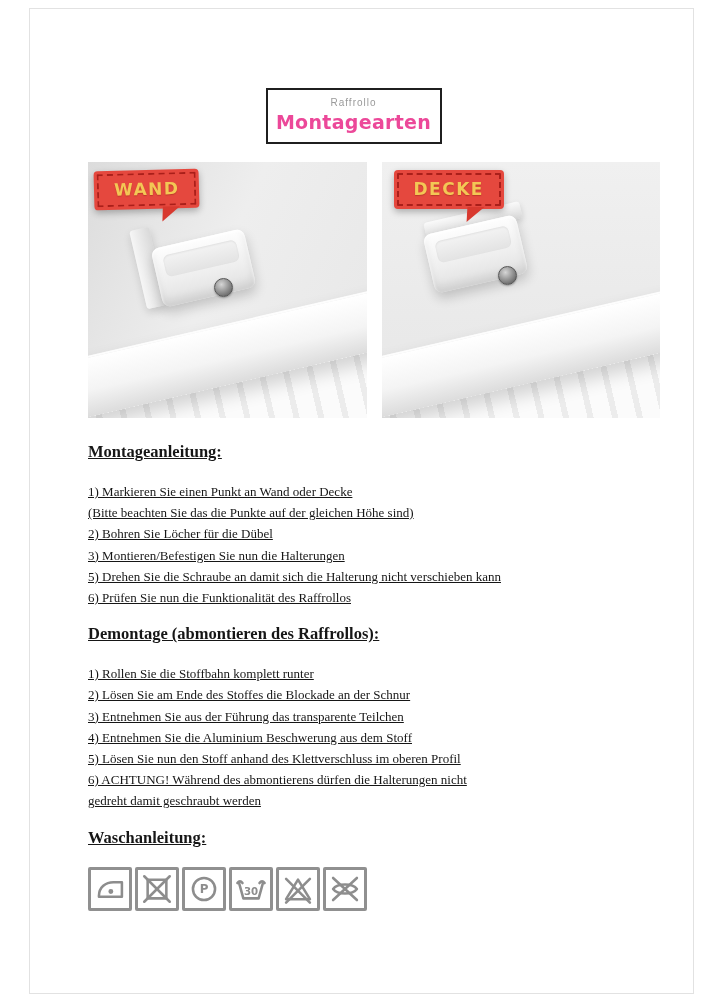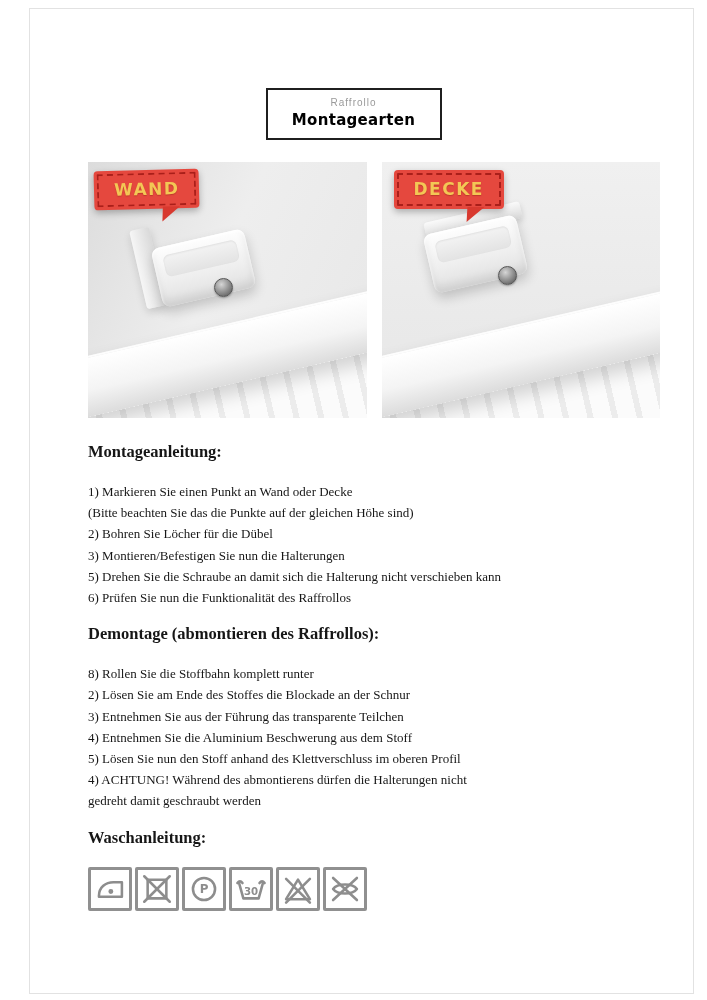--- a/index.html
+++ b/index.html
@@ -2,21 +2,21 @@
 <html><head>
 <meta charset="utf-8">
 <style>
   html,body{margin:0;padding:0;background:#ffffff;}
   body{width:707px;height:1000px;position:relative;font-family:"Liberation Serif",serif;color:#161616;overflow:hidden;}
   .frame{position:absolute;left:29px;top:8px;right:13px;bottom:6px;border:1px solid #e2e2e2;pointer-events:none;}
 
   
   .logo-box{position:absolute;top:88px;left:50%;transform:translateX(-50%);width:156px;border:2px solid #1f1f1f;background:#fff;text-align:center;padding:7px 8px 9px;}
   .logo-sub{font-family:"Liberation Sans",sans-serif;font-size:10px;color:#9a9a9a;letter-spacing:1px;margin-bottom:3px;}
-  .logo-title{font-family:"DejaVu Sans",sans-serif;font-weight:700;font-size:15px;color:#000000;letter-spacing:.3px;}
+  .logo-title{font-family:"DejaVu Sans",sans-serif;font-weight:700;font-size:19px;color:#ec4899;letter-spacing:.3px;}
 
   
   .photos{position:absolute;top:162px;left:88px;width:572px;height:256px;display:flex;gap:15px;}
   .photo{position:relative;flex:1;overflow:hidden;background:linear-gradient(115deg,#dcdcdc 0%,#eeeeee 45%,#e7e7e7 100%);}
   .photo.right{background:linear-gradient(180deg,#f0f0f0 0%,#e6e6e6 100%);}
   .fabric{position:absolute;left:-30px;width:135%;height:170px;top:196px;transform:rotate(-13deg);
     background:repeating-linear-gradient(90deg,#ececec 0 6px,#fbfbfb 6px 24px);}
   .rail{position:absolute;left:-30px;width:135%;height:58px;top:158px;transform:rotate(-13deg);
     background:linear-gradient(180deg,#ffffff 0%,#f4f4f4 55%,#dcdcdc 100%);
     box-shadow:0 10px 18px rgba(0,0,0,.16);border-top:2px solid #fdfdfd;}
@@ -46,21 +46,21 @@
     font-family:"DejaVu Sans",sans-serif;font-weight:700;font-size:17px;letter-spacing:1.5px;
     padding:9px 20px 10px;border-radius:4px;box-shadow:0 3px 7px rgba(0,0,0,.28);transform:rotate(-1.5deg);
     outline:2px dashed rgba(160,25,20,.85);outline-offset:-5px;text-shadow:0 1px 1px rgba(120,30,10,.35);}
   .photo.right .ribbon{left:12px;transform:rotate(0deg);}
   .ribbon::after{content:"";position:absolute;right:22px;bottom:-13px;width:0;height:0;
     border-top:15px solid #d8392f;border-left:4px solid transparent;border-right:13px solid transparent;
     transform:skewX(-18deg);}
 
   
   .content{position:absolute;top:442px;left:88px;width:560px;}
-  .sec{margin-bottom:16px;}
+  .sec{margin-bottom:16px;text-decoration:underline;}
   .sec-heading{margin:0 0 19px 0;font-size:16.5px;font-weight:bold;line-height:20px;}
   .line{margin:0;font-size:13px;line-height:21.2px;}
 
   
   .care-row{display:flex;gap:3px;margin-top:12px;}
   .care{width:38px;height:38px;border:3px solid #909090;border-radius:2px;display:flex;align-items:center;justify-content:center;background:#fff;}
   .care svg{stroke:#8d8d8d;fill:none;stroke-width:3;stroke-linecap:round;stroke-linejoin:round;}
   .care text{stroke:none;fill:#8d8d8d;font-family:"DejaVu Sans",sans-serif;font-weight:bold;}
 </style>
 </head>
@@ -103,26 +103,26 @@
     <p class="line">1) Markieren Sie einen Punkt an Wand oder Decke</p>
     <p class="line">(Bitte beachten Sie das die Punkte auf der gleichen Höhe sind)</p>
     <p class="line">2) Bohren Sie Löcher für die Dübel</p>
     <p class="line">3) Montieren/Befestigen Sie nun die Halterungen</p>
     <p class="line">5) Drehen Sie die Schraube an damit sich die Halterung nicht verschieben kann</p>
     <p class="line">6) Prüfen Sie nun die Funktionalität des Raffrollos</p>
   </section>
 
   <section class="sec">
     <h3 class="sec-heading">Demontage (abmontieren des Raffrollos):</h3>
-    <p class="line">8) Rollen Sie die Stoffbahn komplett runter</p>
+    <p class="line">1) Rollen Sie die Stoffbahn komplett runter</p>
     <p class="line">2) Lösen Sie am Ende des Stoffes die Blockade an der Schnur</p>
     <p class="line">3) Entnehmen Sie aus der Führung das transparente Teilchen</p>
     <p class="line">4) Entnehmen Sie die Aluminium Beschwerung aus dem Stoff</p>
     <p class="line">5) Lösen Sie nun den Stoff anhand des Klettverschluss im oberen Profil</p>
-    <p class="line">4) ACHTUNG! Während des abmontierens dürfen die Halterungen nicht</p>
+    <p class="line">6) ACHTUNG! Während des abmontierens dürfen die Halterungen nicht</p>
     <p class="line">gedreht damit geschraubt werden</p>
   </section>
 
   <section class="sec">
     <h3 class="sec-heading">Waschanleitung:</h3>
     <div class="care-row">
 
       <div class="care">
         <svg viewBox="0 0 40 40" width="34" height="34">
           <path d="M7 29 L7 28 C7 18 15 12 24 12 L34 12 L34 29 Z"></path>

